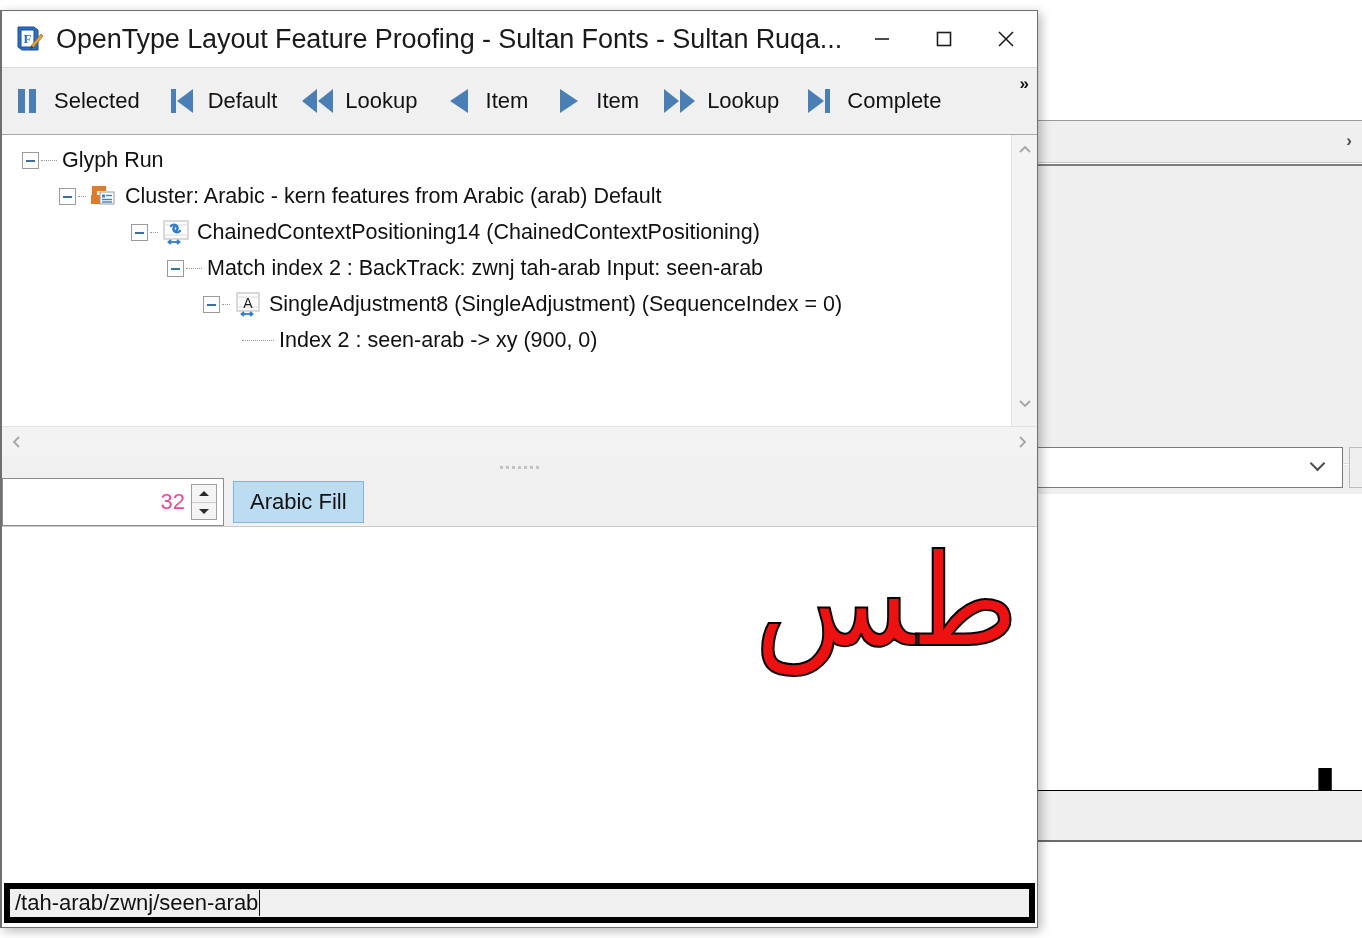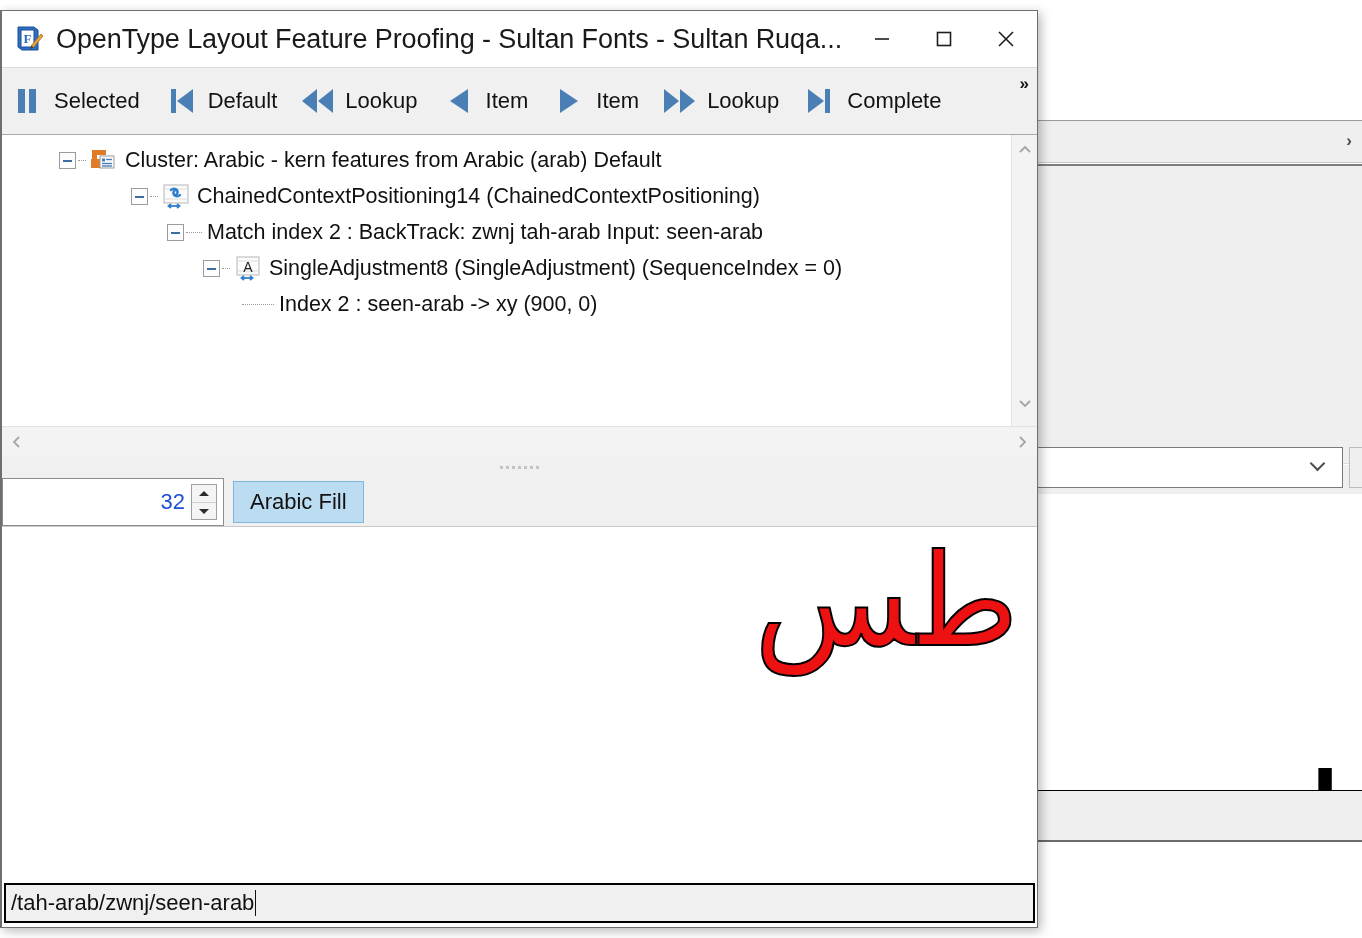--- a/index.html
+++ b/index.html
@@ -245,21 +245,21 @@
   .spinfield {
     position: relative;
     width: 222px; flex: 0 0 222px;
     background: #ffffff;
     border: 1px solid #8d8d8d;
     display: flex; align-items: center;
     padding-right: 6px;
   }
   .spinval {
     flex: 1 1 auto; text-align: right;
-    font-size: 22px; color: #1d4ed8; padding-right: 6px;
+    font-size: 22px; color: #ec4899; padding-right: 6px;
   }
   .spinbtns {
     width: 26px; flex: 0 0 26px; height: 36px;
     display: flex; flex-direction: column;
     align-self: center;
     border: 1px solid #a0a0a0;
     background: #f4f4f4;
   }
   .spinbtns > div {
     flex: 1 1 50%;
@@ -295,21 +295,21 @@
     font-family: "DejaVu Sans", sans-serif;
     direction: rtl; white-space: nowrap;
   }
 
   
   .bottominput {
     position: absolute;
     left: 2px; right: 2px; bottom: 4px;
     height: 40px;
     background: #f0f0f0;
-    border: 2px solid #000000;
+    border: 6px solid #000000;
     display: flex; align-items: center;
   }
   .bi-text {
     font-size: 22px; color: #111; padding-left: 5px;
     position: relative;
   }
   .caret {
     display: inline-block;
     width: 1px; height: 26px;
     background: #111;
@@ -441,20 +441,26 @@
         </span>
         <span class="tb-label">Complete</span>
       </div>
 
       <div class="tb-overflow">»</div>
     </div>
 
     <div class="tree-wrap">
       <div class="tree">
 
+        <div class="trow">
+          <span class="tind" style="width:20px"></span>
+          <span class="toggle"></span>
+          <span class="dotline" style="width:16px"></span>
+          <span class="tlabel">Glyph Run</span>
+        </div>
 
         <div class="trow">
           <span class="tind" style="width:57px"></span>
           <span class="toggle"></span>
           <span class="dotline" style="width:8px"></span>
           <span class="ticon">
             <svg width="30" height="26" viewBox="0 0 30 26">
               <path d="M3 3 L17 3 L17 8 L8 8 L8 20 L3 20 Z" fill="#e07b2a"></path>
               <rect x="2" y="12" width="9" height="9" fill="#e07b2a"></rect>
               <rect x="11" y="9" width="14" height="12" fill="#fbfbfb" stroke="#9a9a9a" stroke-width="1"></rect>

